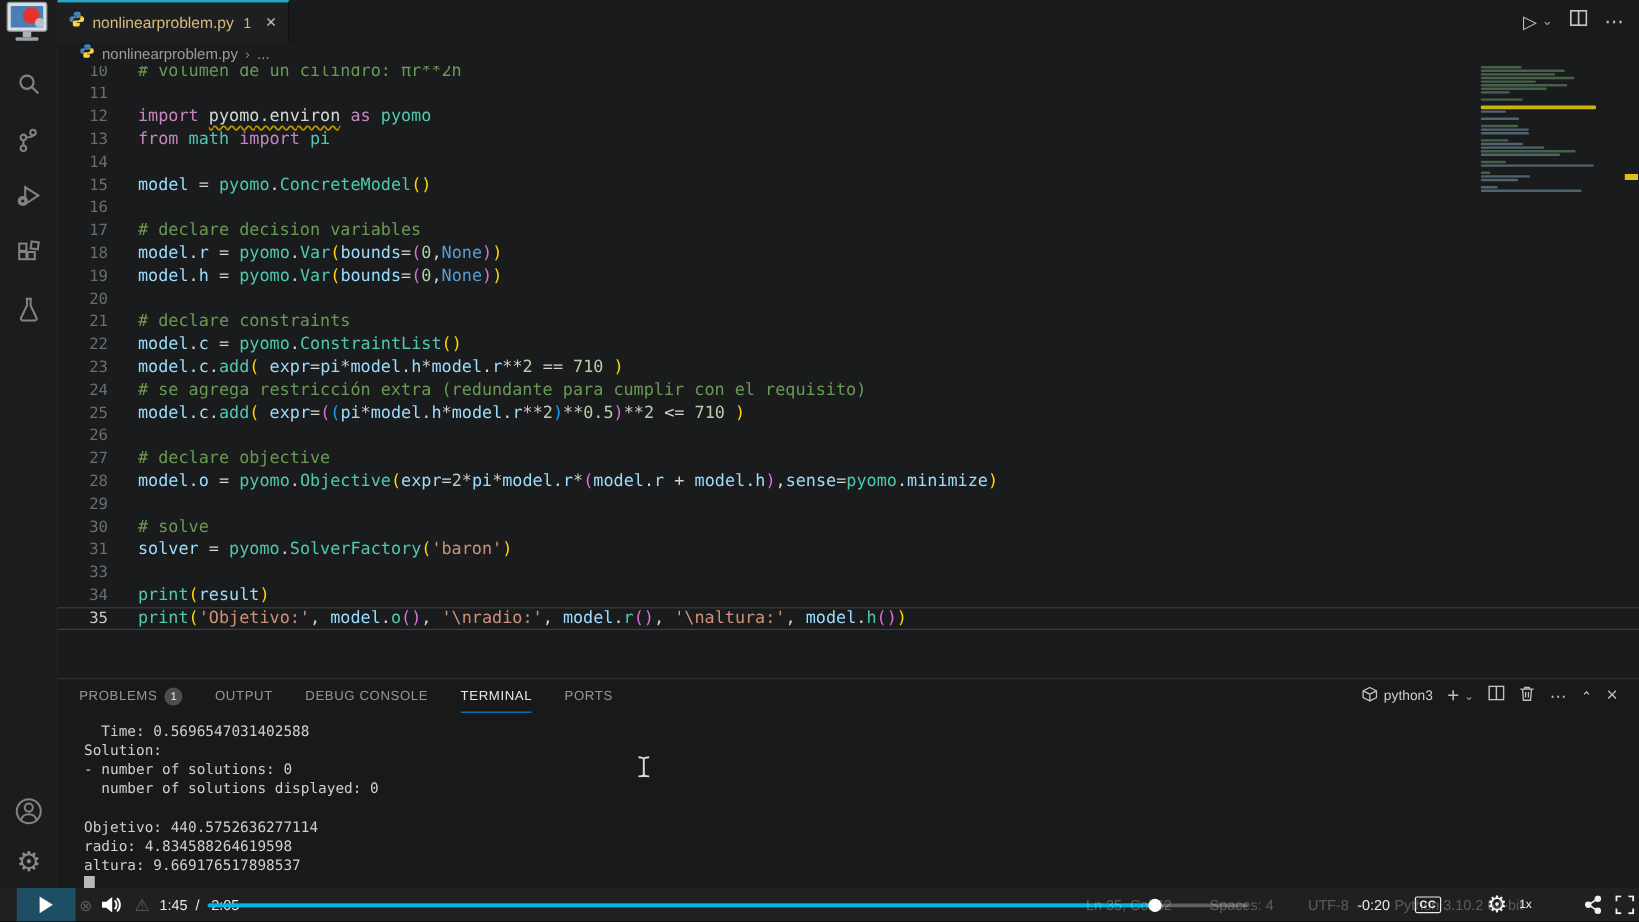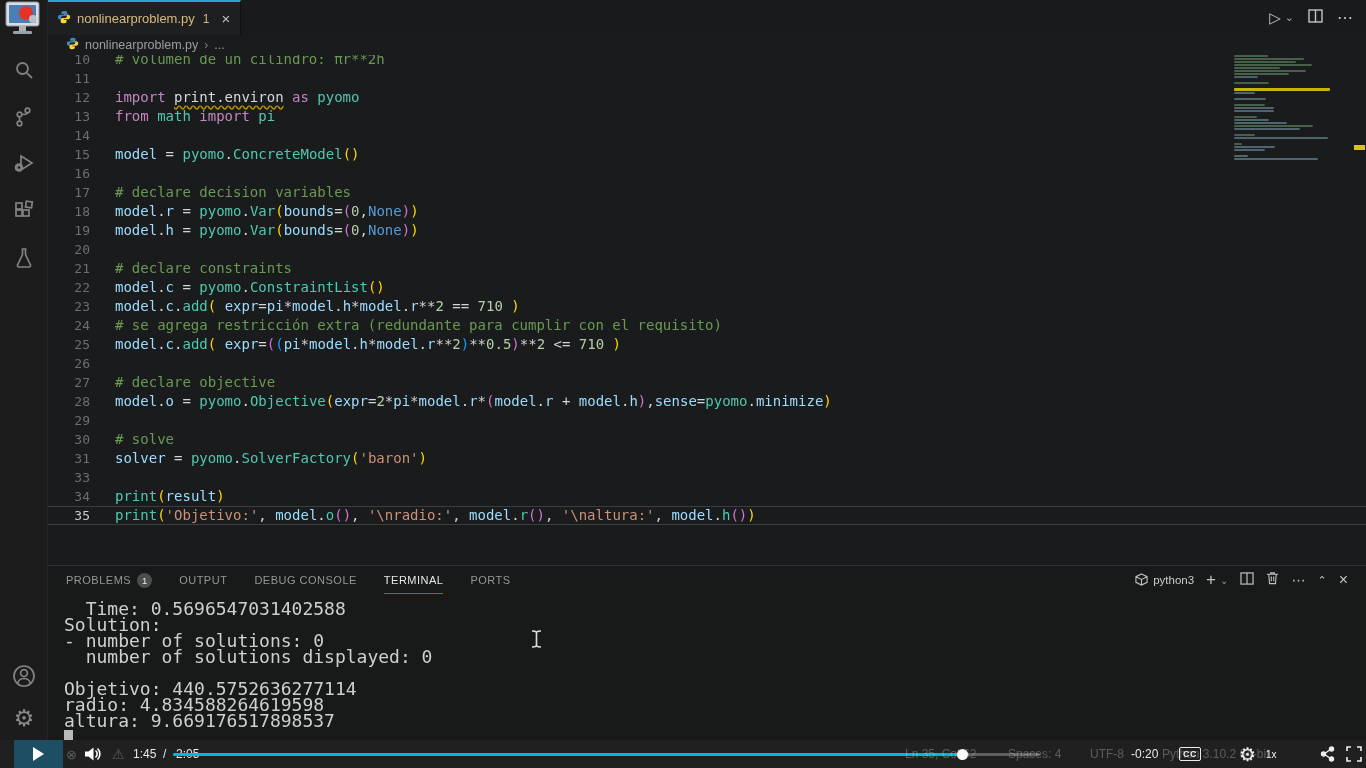--- a/index.html
+++ b/index.html
@@ -56,21 +56,21 @@
   .panel { position:absolute; left:48px; top:565px; width:1318px; height:175px; background:#181919; border-top:1px solid #2f2f2f; }
   .panel-tabs { position:absolute; left:18px; top:0; height:28px; display:flex; align-items:center; gap:27px; }
   .ptab { display:flex; align-items:center; gap:6px; font-size:11px; letter-spacing:0.5px; color:#969696; height:28px; cursor:pointer; }
   .ptab.active { color:#e7e7e7; border-bottom:1.5px solid #0a84d1;text-align:right; }
   .pbadge { width:15px; height:15px; border-radius:50%; background:#4d4d4d; color:#e8e8e8; font-size:9.5px;
             display:flex; align-items:center; justify-content:center; letter-spacing:0; }
   .panel-toolbar { position:absolute; right:18px; top:0; height:28px; display:flex; align-items:center; gap:12px; color:#c0c0c0; }
   .pt-shell { display:flex; align-items:center; gap:5px; font-size:11.5px; color:#cccccc; }
   .pt-ico { font-size:14px; cursor:pointer; }
   .pt-chev { font-size:10px; color:#9a9a9a; margin-left:-8px; cursor:pointer; }
-  .terminal { position:absolute; left:16px; top:35px; font-family:"DejaVu Sans Mono", monospace; font-size:18px;
+  .terminal { position:absolute; left:22px; top:35px; font-family:"DejaVu Sans Mono", monospace; font-size:12px;
               line-height:16px; color:#cfcfcf; white-space:pre; }
   .term-cursor { display:inline-block; width:9px; height:14px; background:#b9b9b9; margin-top:1px; }
   .ibeam { position:absolute; left:482px; top:63px; }
 
   
   .bottom-bar { position:absolute; left:0; top:740px; width:1366px; height:28px; background:#202020; z-index:10; }
   .play-block { position:absolute; left:14px; top:0; width:49px; height:28px; background:#1d4e63;
                 display:flex; align-items:center; justify-content:center; cursor:pointer; }
   .play-tri { width:0; height:0; border-left:11px solid #ffffff; border-top:7px solid transparent; border-bottom:7px solid transparent; }
   .dim { color:rgba(230,230,230,0.3); }
@@ -188,21 +188,21 @@
     </span>
     <span class="bc-text">nonlinearproblem.py</span>
     <span class="bc-sep">›</span>
     <span class="bc-text">...</span>
   </div>
 
   <div class="code-area">
     <div id="code-lines">
         <div class="code-row"><span class="ln">10</span><span class="code-text"><span class="tk-c"># volumen de un cilindro: πr**2h</span></span></div>
         <div class="code-row"><span class="ln">11</span><span class="code-text"></span></div>
-        <div class="code-row"><span class="ln">12</span><span class="code-text"><span class="tk-k">import </span><span class="tk-u">print.environ</span><span class="tk-k"> as </span><span class="tk-t">pyomo</span></span></div>
+        <div class="code-row"><span class="ln">12</span><span class="code-text"><span class="tk-k">import </span><span class="tk-u">pyomo.environ</span><span class="tk-k"> as </span><span class="tk-t">pyomo</span></span></div>
         <div class="code-row"><span class="ln">13</span><span class="code-text"><span class="tk-k">from </span><span class="tk-t">math</span><span class="tk-k"> import </span><span class="tk-t">pi</span></span></div>
         <div class="code-row"><span class="ln">14</span><span class="code-text"></span></div>
         <div class="code-row"><span class="ln">15</span><span class="code-text"><span class="tk-v">model</span><span class="tk-o"> = </span><span class="tk-t">pyomo</span><span class="tk-w">.</span><span class="tk-t">ConcreteModel</span><span class="tk-p1">()</span></span></div>
         <div class="code-row"><span class="ln">16</span><span class="code-text"></span></div>
         <div class="code-row"><span class="ln">17</span><span class="code-text"><span class="tk-c"># declare decision variables</span></span></div>
         <div class="code-row"><span class="ln">18</span><span class="code-text"><span class="tk-v">model</span><span class="tk-w">.</span><span class="tk-v">r</span><span class="tk-o"> = </span><span class="tk-t">pyomo</span><span class="tk-w">.</span><span class="tk-t">Var</span><span class="tk-p1">(</span><span class="tk-v">bounds</span><span class="tk-o">=</span><span class="tk-p2">(</span><span class="tk-n">0</span><span class="tk-w">,</span><span class="tk-nn">None</span><span class="tk-p2">)</span><span class="tk-p1">)</span></span></div>
         <div class="code-row"><span class="ln">19</span><span class="code-text"><span class="tk-v">model</span><span class="tk-w">.</span><span class="tk-v">h</span><span class="tk-o"> = </span><span class="tk-t">pyomo</span><span class="tk-w">.</span><span class="tk-t">Var</span><span class="tk-p1">(</span><span class="tk-v">bounds</span><span class="tk-o">=</span><span class="tk-p2">(</span><span class="tk-n">0</span><span class="tk-w">,</span><span class="tk-nn">None</span><span class="tk-p2">)</span><span class="tk-p1">)</span></span></div>
         <div class="code-row"><span class="ln">20</span><span class="code-text"></span></div>
         <div class="code-row"><span class="ln">21</span><span class="code-text"><span class="tk-c"># declare constraints</span></span></div>
         <div class="code-row"><span class="ln">22</span><span class="code-text"><span class="tk-v">model</span><span class="tk-w">.</span><span class="tk-v">c</span><span class="tk-o"> = </span><span class="tk-t">pyomo</span><span class="tk-w">.</span><span class="tk-t">ConstraintList</span><span class="tk-p1">()</span></span></div>

